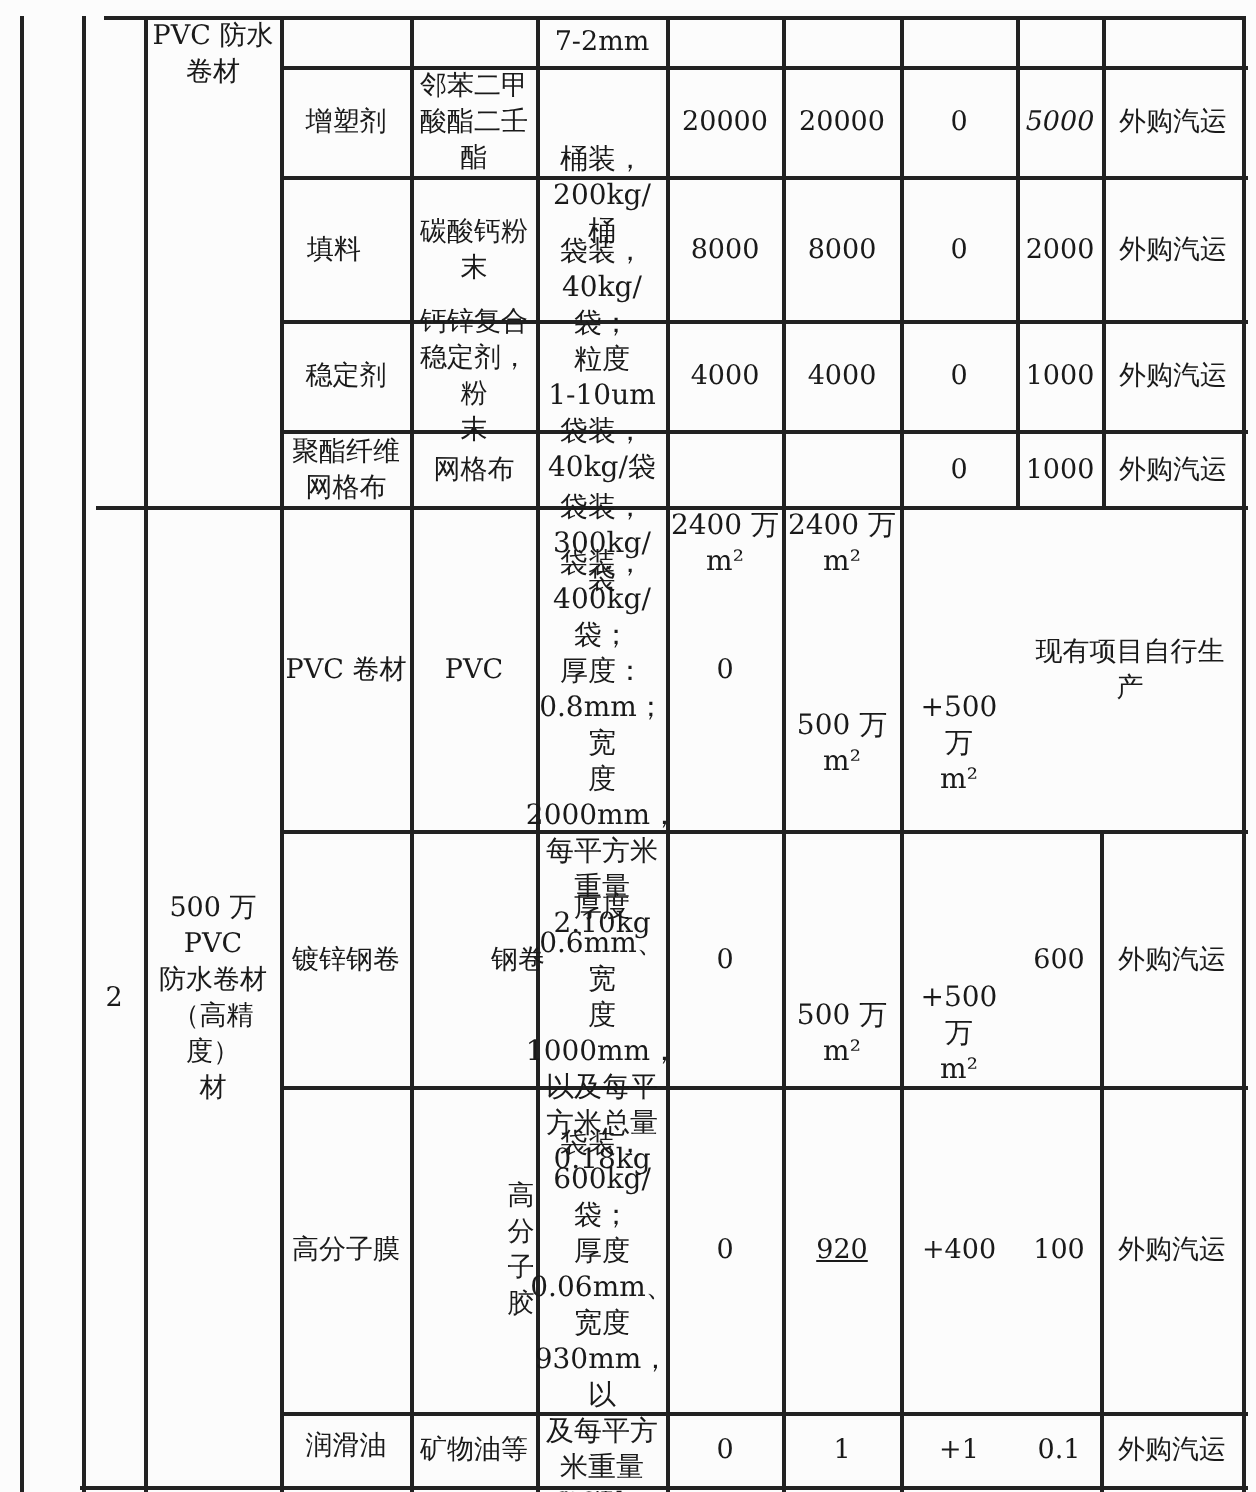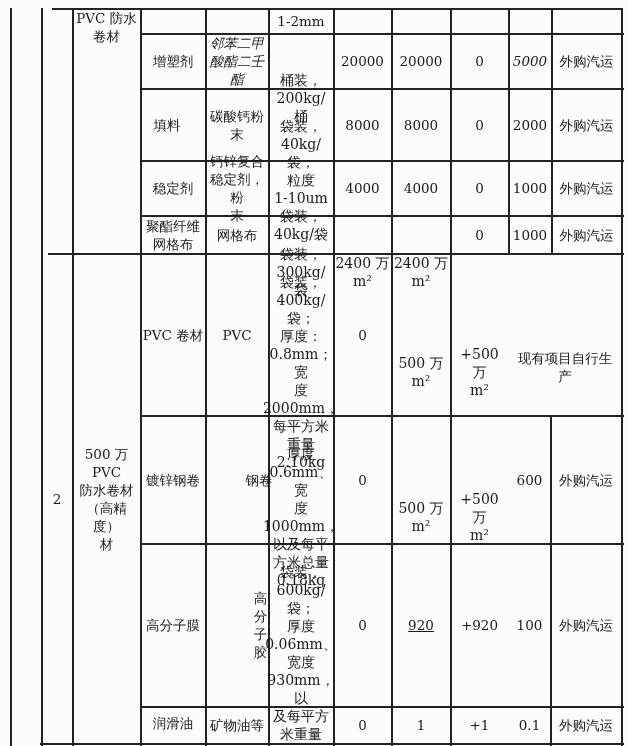--- a/index.html
+++ b/index.html
@@ -38,24 +38,24 @@
   <div class="vline" style="left:391px;top:8px;height:738px;"></div>
   <div class="vline" style="left:450px;top:8px;height:738px;"></div>
   <div class="vline" style="left:508px;top:8px;height:245px;"></div>
   <div class="vline" style="left:551px;top:8px;height:245px;"></div>
   <div class="vline" style="left:550px;top:415px;height:331px;"></div>
   <div class="vline" style="left:621px;top:8px;height:738px;"></div>
 
   <div class="cell" style="left:73px;top:9px;width:67px;height:40px;align-items:flex-start;">PVC 防水
 卷材</div>
 
-  <div class="cell" style="left:269px;top:9px;width:64px;height:24px;">1-2mm</div>
+  <div class="cell" style="left:269px;top:9px;width:64px;height:24px;">7-2mm</div>
 
   <div class="cell" style="left:141px;top:34px;width:64px;height:54px;">增塑剂</div>
-  <div class="cell" style="left:206px;top:34px;width:62px;height:54px;font-style:italic;">邻苯二甲
+  <div class="cell" style="left:206px;top:34px;width:62px;height:54px;">邻苯二甲
 酸酯二壬
 酯</div>
   <div class="cell small" style="left:269px;top:34px;width:64px;height:54px;">桶装，
 200kg/桶</div>
   <div class="cell" style="left:334px;top:34px;width:57px;height:54px;">20000</div>
   <div class="cell" style="left:392px;top:34px;width:58px;height:54px;">20000</div>
   <div class="cell" style="left:451px;top:34px;width:57px;height:54px;">0</div>
   <div class="cell" style="left:509px;top:34px;width:42px;height:54px;font-style:italic;">5000</div>
   <div class="cell" style="left:552px;top:34px;width:69px;height:54px;">外购汽运</div>
 
@@ -111,21 +111,21 @@
 0.8mm；宽
 度
 2000mm，
 每平方米
 重量
 2.10kg</div>
   <div class="cell" style="left:334px;top:254px;width:57px;height:161px;">0</div>
   <div class="cell small" style="left:392px;top:254px;width:58px;height:161px;">500 万 m²</div>
   <div class="cell small" style="left:451px;top:254px;width:57px;height:161px;">+500 万
 m²</div>
-  <div class="cell" style="left:509px;top:254px;width:112px;height:161px;margin-top:32px;">现有项目自行生
+  <div class="cell" style="left:509px;top:254px;width:112px;height:161px;">现有项目自行生
 产</div>
 
   <div class="cell" style="left:141px;top:416px;width:64px;height:127px;">镀锌钢卷</div>
   <div class="cell" style="left:206px;top:416px;width:62px;height:127px;margin-left:22px;">钢卷</div>
   <div class="cell small" style="left:269px;top:416px;width:64px;height:127px;">厚度
 0.6mm、宽
 度
 1000mm，
 以及每平
 方米总量
@@ -143,21 +143,21 @@
 600kg/袋；
 厚度
 0.06mm、
 宽度
 930mm，以
 及每平方
 米重量
 0.05kg</div>
   <div class="cell" style="left:334px;top:544px;width:57px;height:162px;">0</div>
   <div class="cell" style="left:392px;top:544px;width:58px;height:162px;text-decoration:underline;">920</div>
-  <div class="cell" style="left:451px;top:544px;width:57px;height:162px;">+920</div>
+  <div class="cell" style="left:451px;top:544px;width:57px;height:162px;">+400</div>
   <div class="cell" style="left:509px;top:544px;width:41px;height:162px;">100</div>
   <div class="cell" style="left:551px;top:544px;width:70px;height:162px;">外购汽运</div>
 
   <div class="cell" style="left:141px;top:707px;width:64px;height:32px;">润滑油</div>
   <div class="cell" style="left:206px;top:707px;width:62px;height:36px;">矿物油等</div>
   <div class="cell small" style="left:269px;top:707px;width:64px;height:36px;">桶装，
 25kg/桶</div>
   <div class="cell" style="left:334px;top:707px;width:57px;height:36px;">0</div>
   <div class="cell" style="left:392px;top:707px;width:58px;height:36px;">1</div>
   <div class="cell" style="left:451px;top:707px;width:57px;height:36px;">+1</div>

